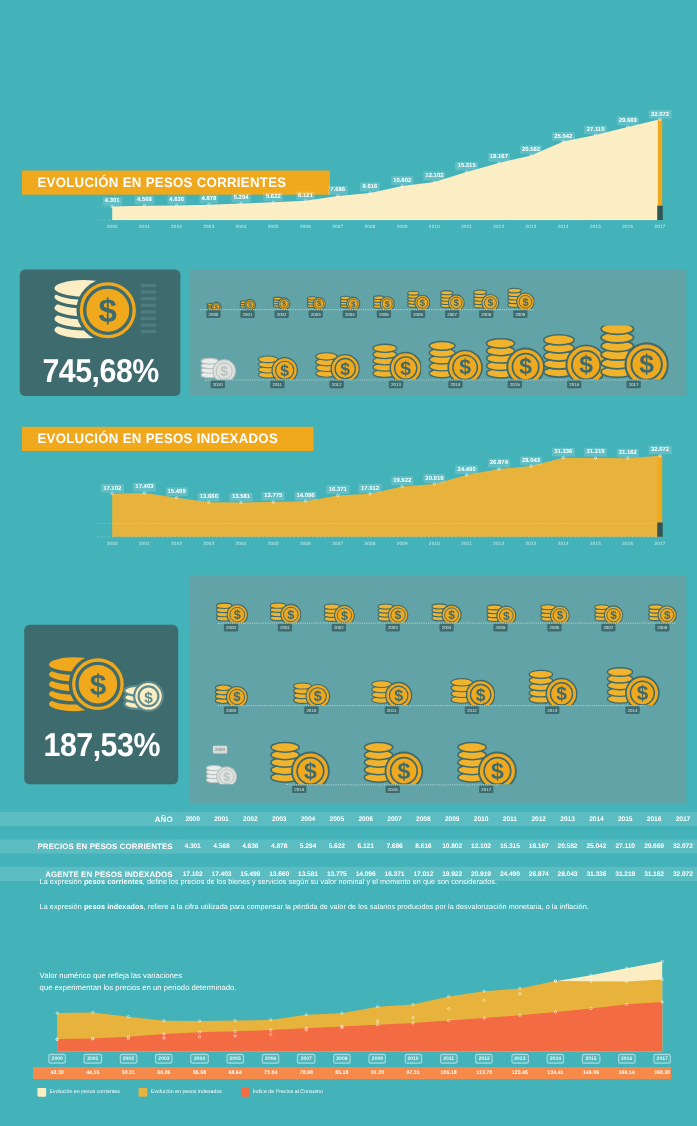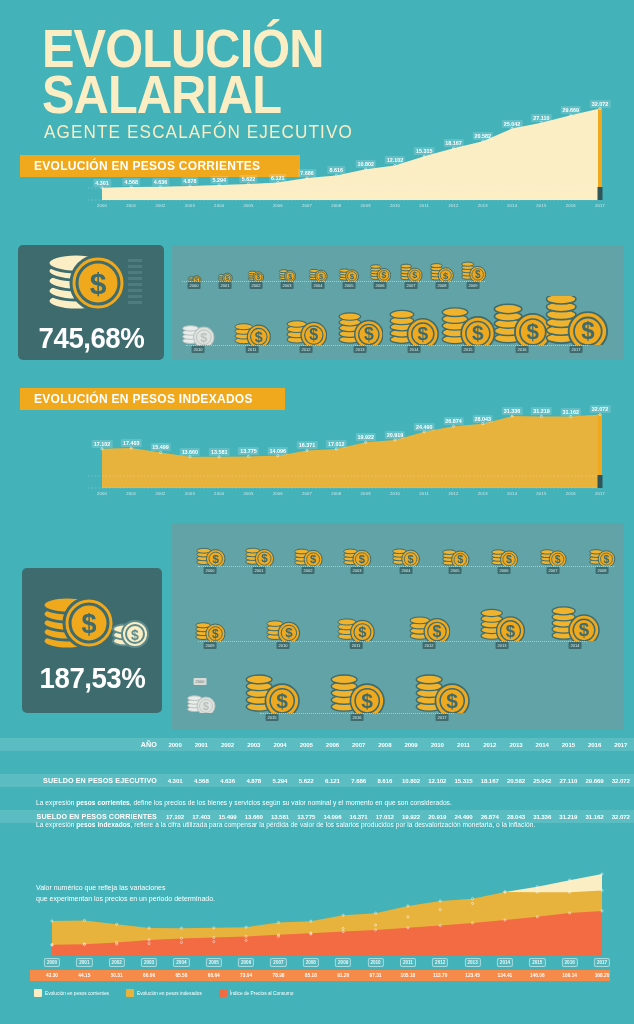--- a/index.html
+++ b/index.html
@@ -65,21 +65,21 @@
   .coingroup{position:absolute;}
   .ylbl{
     position:absolute;font-size:4px;color:#d8eff0;background:#3e6b6e;
     padding:1px 2px;border-radius:1px;transform:translateX(-50%);
     white-space:nowrap;
   }
   .dotline{position:absolute;border-top:1px dotted rgba(255,255,255,.45);}
 
   
   .tbl{position:absolute;left:0;top:736px;width:634px;}
-  .trow{display:flex;align-items:center;height:17px;margin-bottom:19px;}
+  .trow{display:flex;align-items:center;height:17px;margin-bottom:8px;}
   .rowhead{
     width:162px;text-align:right;padding-right:5px;box-sizing:border-box;
     font-size:7.2px;color:#ffffff;font-weight:bold;letter-spacing:.1px;
     background:rgba(255,255,255,.13);height:13px;line-height:13px;
   }
   .cells{flex:1;display:flex;height:13px;background:rgba(255,255,255,.13);}
   .cell{
     flex:1;text-align:center;font-size:6.1px;color:#ffffff;font-weight:bold;
     line-height:13px;letter-spacing:-.1px;
   }
@@ -109,25 +109,20 @@
   .legend{position:absolute;display:flex;align-items:center;gap:5px;}
   .lgitem{display:flex;align-items:center;gap:3px;margin-right:12px;}
   .swatch{width:8px;height:8px;border-radius:1px;}
   .lgtext{font-size:4.8px;color:#ffffff;white-space:nowrap;}
 </style>
 </head>
 <body>
 
 <div class="page">
 
-  <div class="header">
-    <div class="title1">EVOLUCIÓN</div>
-    <div class="title2">SALARIAL</div>
-    <div class="subtitle">AGENTE ESCALAFÓN EJECUTIVO</div>
-  </div>
 
   <div class="banner" style="left:20px;top:155px;width:280px;">
     <span>EVOLUCIÓN EN PESOS CORRIENTES</span>
   </div>
 
   <div class="chart" id="chart1" style="left:24px;top:95px;width:586px;height:120px;">
       <svg width="586" height="120" viewBox="0 0 586 120">
         <path d="M 78 105 L 78 92.7295 L 107.29411764705883 91.96776470588236 L 136.58823529411765 91.77376470588236 L 165.88235294117646 91.08335294117647 L 195.1764705882353 89.8965294117647 L 224.47058823529412 88.96076470588235 L 253.76470588235293 87.53714705882354 L 283.05882352941177 83.07229411764706 L 312.3529411764706 80.41905882352941 L 341.6470588235294 74.1825294117647 L 370.94117647058823 70.47370588235293 L 400.2352941176471 61.30720588235294 L 429.52941176470586 53.17061764705882 L 458.8235294117647 46.280764705882355 L 488.11764705882354 33.55664705882353 L 517.4117647058824 27.656764705882352 L 546.7058823529412 20.356088235294123 L 576 13.500470588235288 L 576 105 Z" fill="#fbeec4"></path>
         <line x1="64" y1="93" x2="576" y2="93" stroke="rgba(255,255,255,.35)" stroke-width="0.7" stroke-dasharray="1.5,2"></line>
         <line x1="64" y1="105" x2="576" y2="105" stroke="rgba(255,255,255,.35)" stroke-width="0.7" stroke-dasharray="1.5,2"></line>
@@ -742,21 +737,21 @@
           <div class="cell">2011</div>
           <div class="cell">2012</div>
           <div class="cell">2013</div>
           <div class="cell">2014</div>
           <div class="cell">2015</div>
           <div class="cell">2016</div>
           <div class="cell">2017</div>
         </div>
     </div>
     <div class="trow">
-      <div class="rowhead">SUELDO EN PESOS EJECUTIVO</div>
+      <div class="rowhead">PRECIOS EN PESOS CORRIENTES</div>
       <div class="cells" id="row-corr">
           <div class="cell">4.301</div>
           <div class="cell">4.568</div>
           <div class="cell">4.636</div>
           <div class="cell">4.878</div>
           <div class="cell">5.294</div>
           <div class="cell">5.622</div>
           <div class="cell">6.121</div>
           <div class="cell">7.686</div>
           <div class="cell">8.616</div>
@@ -765,21 +760,21 @@
           <div class="cell">15.315</div>
           <div class="cell">18.167</div>
           <div class="cell">20.582</div>
           <div class="cell">25.042</div>
           <div class="cell">27.110</div>
           <div class="cell">29.669</div>
           <div class="cell">32.072</div>
         </div>
     </div>
     <div class="trow">
-      <div class="rowhead">SUELDO EN PESOS CORRIENTES</div>
+      <div class="rowhead">AGENTE EN PESOS INDEXADOS</div>
       <div class="cells" id="row-idx">
           <div class="cell">17.102</div>
           <div class="cell">17.403</div>
           <div class="cell">15.499</div>
           <div class="cell">13.660</div>
           <div class="cell">13.581</div>
           <div class="cell">13.775</div>
           <div class="cell">14.096</div>
           <div class="cell">16.371</div>
           <div class="cell">17.012</div>

